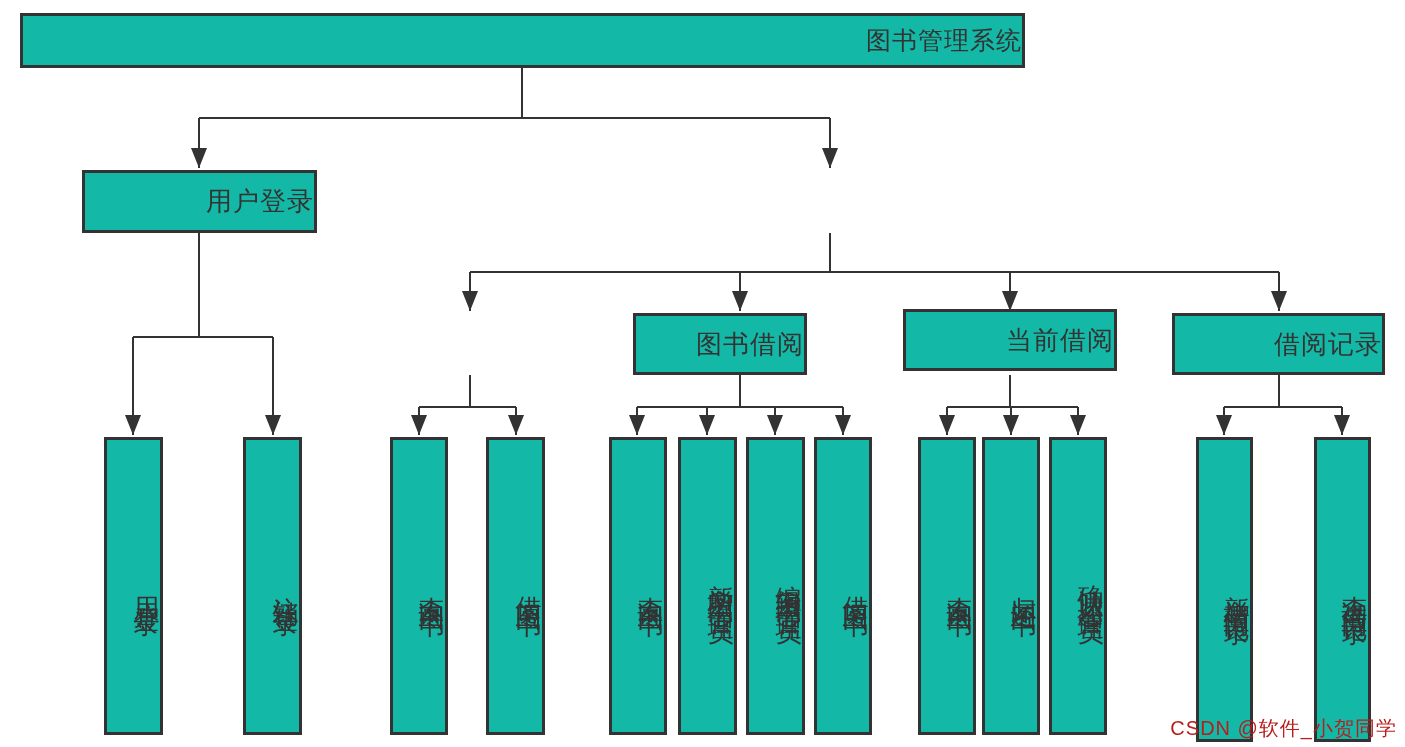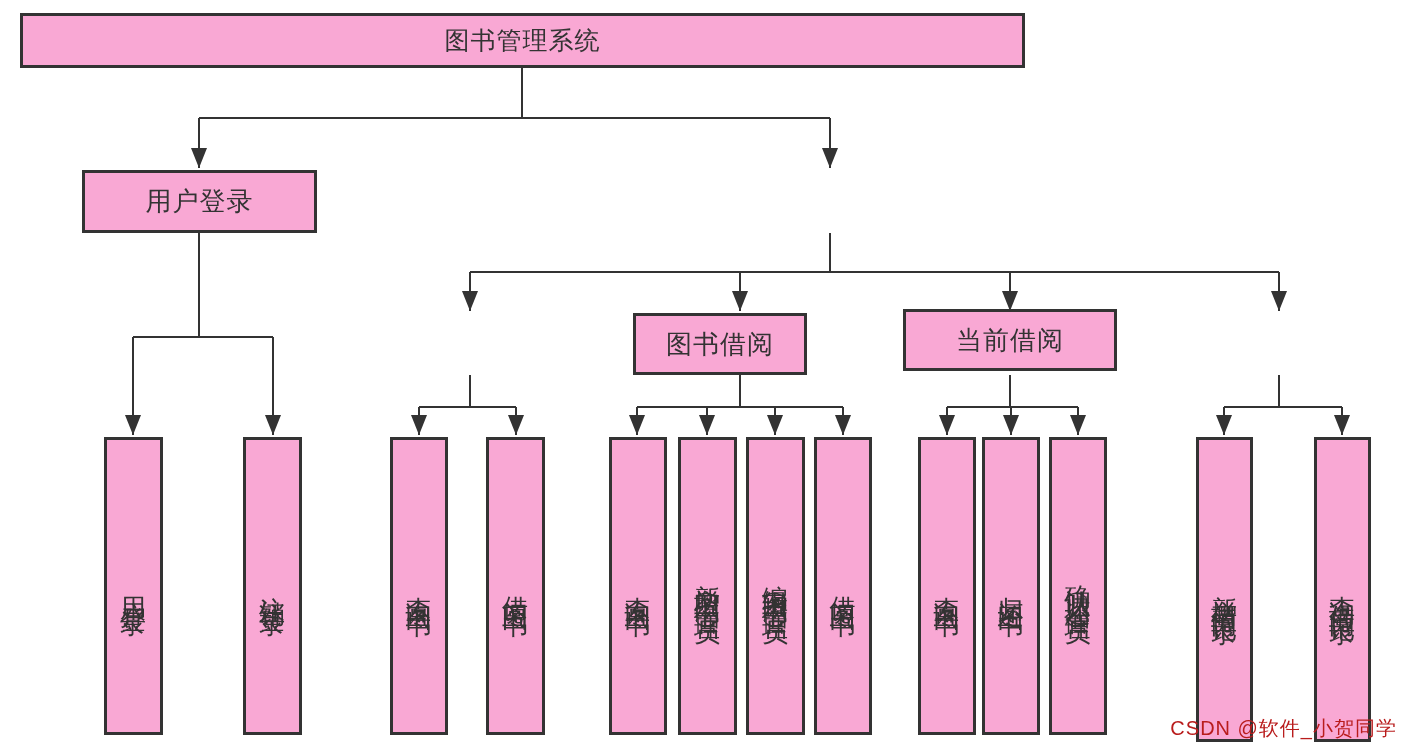--- a/index.html
+++ b/index.html
@@ -8,22 +8,22 @@
     width:1405px;height:747px;
     background:#fff;
     font-family:"Liberation Sans","DejaVu Sans",sans-serif;
     overflow:hidden;
   }
   .connectors{position:absolute;left:0;top:0;width:1405px;height:747px;}
   .box{
     position:absolute;
     box-sizing:border-box;
     border:3px solid #333;
-    background:#f9a8d4;
-    display:flex;align-items:center;justify-content:center;
+    background:#14b8a6;
+    display:flex;align-items:center;justify-content:flex-end;
     color:#333;
   }
   .hlabel{font-size:26px;letter-spacing:1px;white-space:nowrap;}
   .root .hlabel{font-size:25px;}
   .vtext{
     writing-mode:vertical-rl;
     text-orientation:mixed;
     font-size:26px;
     letter-spacing:5px;
     line-height:1;
@@ -93,20 +93,23 @@
   <div class="box" style="left:82px;top:170px;width:235px;height:63px;">
     <span class="hlabel">用户登录</span>
   </div>
 
   <div class="box" style="left:633px;top:313px;width:174px;height:62px;">
     <span class="hlabel">图书借阅</span>
   </div>
   <div class="box" style="left:903px;top:309px;width:214px;height:62px;">
     <span class="hlabel">当前借阅</span>
   </div>
+  <div class="box" style="left:1172px;top:313px;width:213px;height:62px;">
+    <span class="hlabel">借阅记录</span>
+  </div>
 
   <div class="box" style="left:104px;top:437px;width:59px;height:298px;">
     <span class="vtext">用户登录</span>
   </div>
   <div class="box" style="left:243px;top:437px;width:59px;height:298px;">
     <span class="vtext">注销登录</span>
   </div>
 
   <div class="box" style="left:390px;top:437px;width:58px;height:298px;">
     <span class="vtext">查询图书</span>

